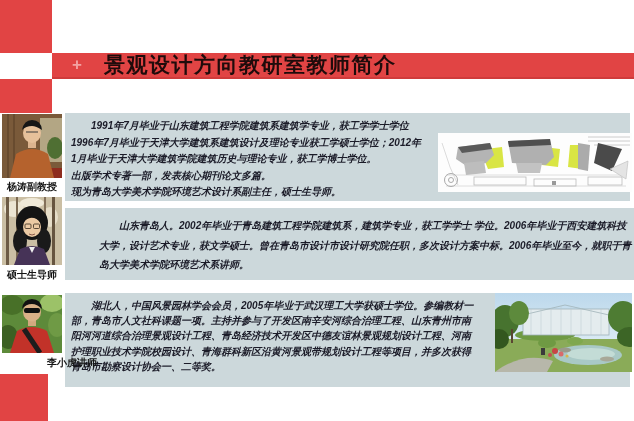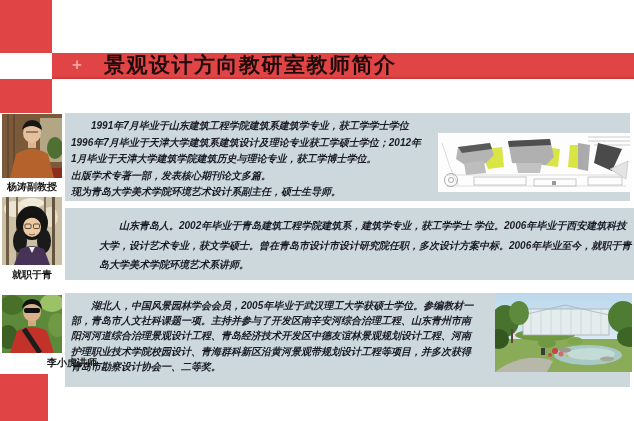--- a/index.html
+++ b/index.html
@@ -119,21 +119,21 @@
       <ellipse cx="42" cy="44" rx="7" ry="12" fill="#1a1a1a"></ellipse>
       <ellipse cx="30" cy="30" rx="9" ry="10" fill="#eccaa4"></ellipse>
       <path d="M21 26 Q24 16 34 18 Q39 20 39 26 Q34 20 28 21 Q23 22 21 26 Z" fill="#141414"></path>
       <rect x="23" y="27" width="6" height="4.5" rx="1" fill="none" stroke="#4a3a2a" stroke-width="0.9"></rect>
       <rect x="31.5" y="27" width="6" height="4.5" rx="1" fill="none" stroke="#4a3a2a" stroke-width="0.9"></rect>
       <path d="M27 37 Q30 39 33 37" stroke="#8a5a4a" stroke-width="1" fill="none"></path>
       <path d="M12 68 L18 52 Q30 46 42 52 L48 68 Z" fill="#463357"></path>
       <polygon points="27,50 30,56 33,50" fill="#f0f0f0"></polygon>
     </svg>
   </figure>
-  <div class="name n2">就职于青</div>
+  <div class="name n2">硕士生导师</div>
 
   <div class="panel p3">
     <p class="bio bio3">　　湖北人，中国风景园林学会会员，2005年毕业于武汉理工大学获硕士学位。参编教材一
 部，青岛市人文社科课题一项。主持并参与了开发区南辛安河综合治理工程、山东青州市南
 阳河河道综合治理景观设计工程、青岛经济技术开发区中德友谊林景观规划设计工程、河南
 护理职业技术学院校园设计、青海群科新区沿黄河景观带规划设计工程等项目，并多次获得
 青岛市勘察设计协会一、二等奖。</p>
   </div>
   <figure class="photo ph3">
     <svg width="60" height="58" viewBox="0 0 60 58">

